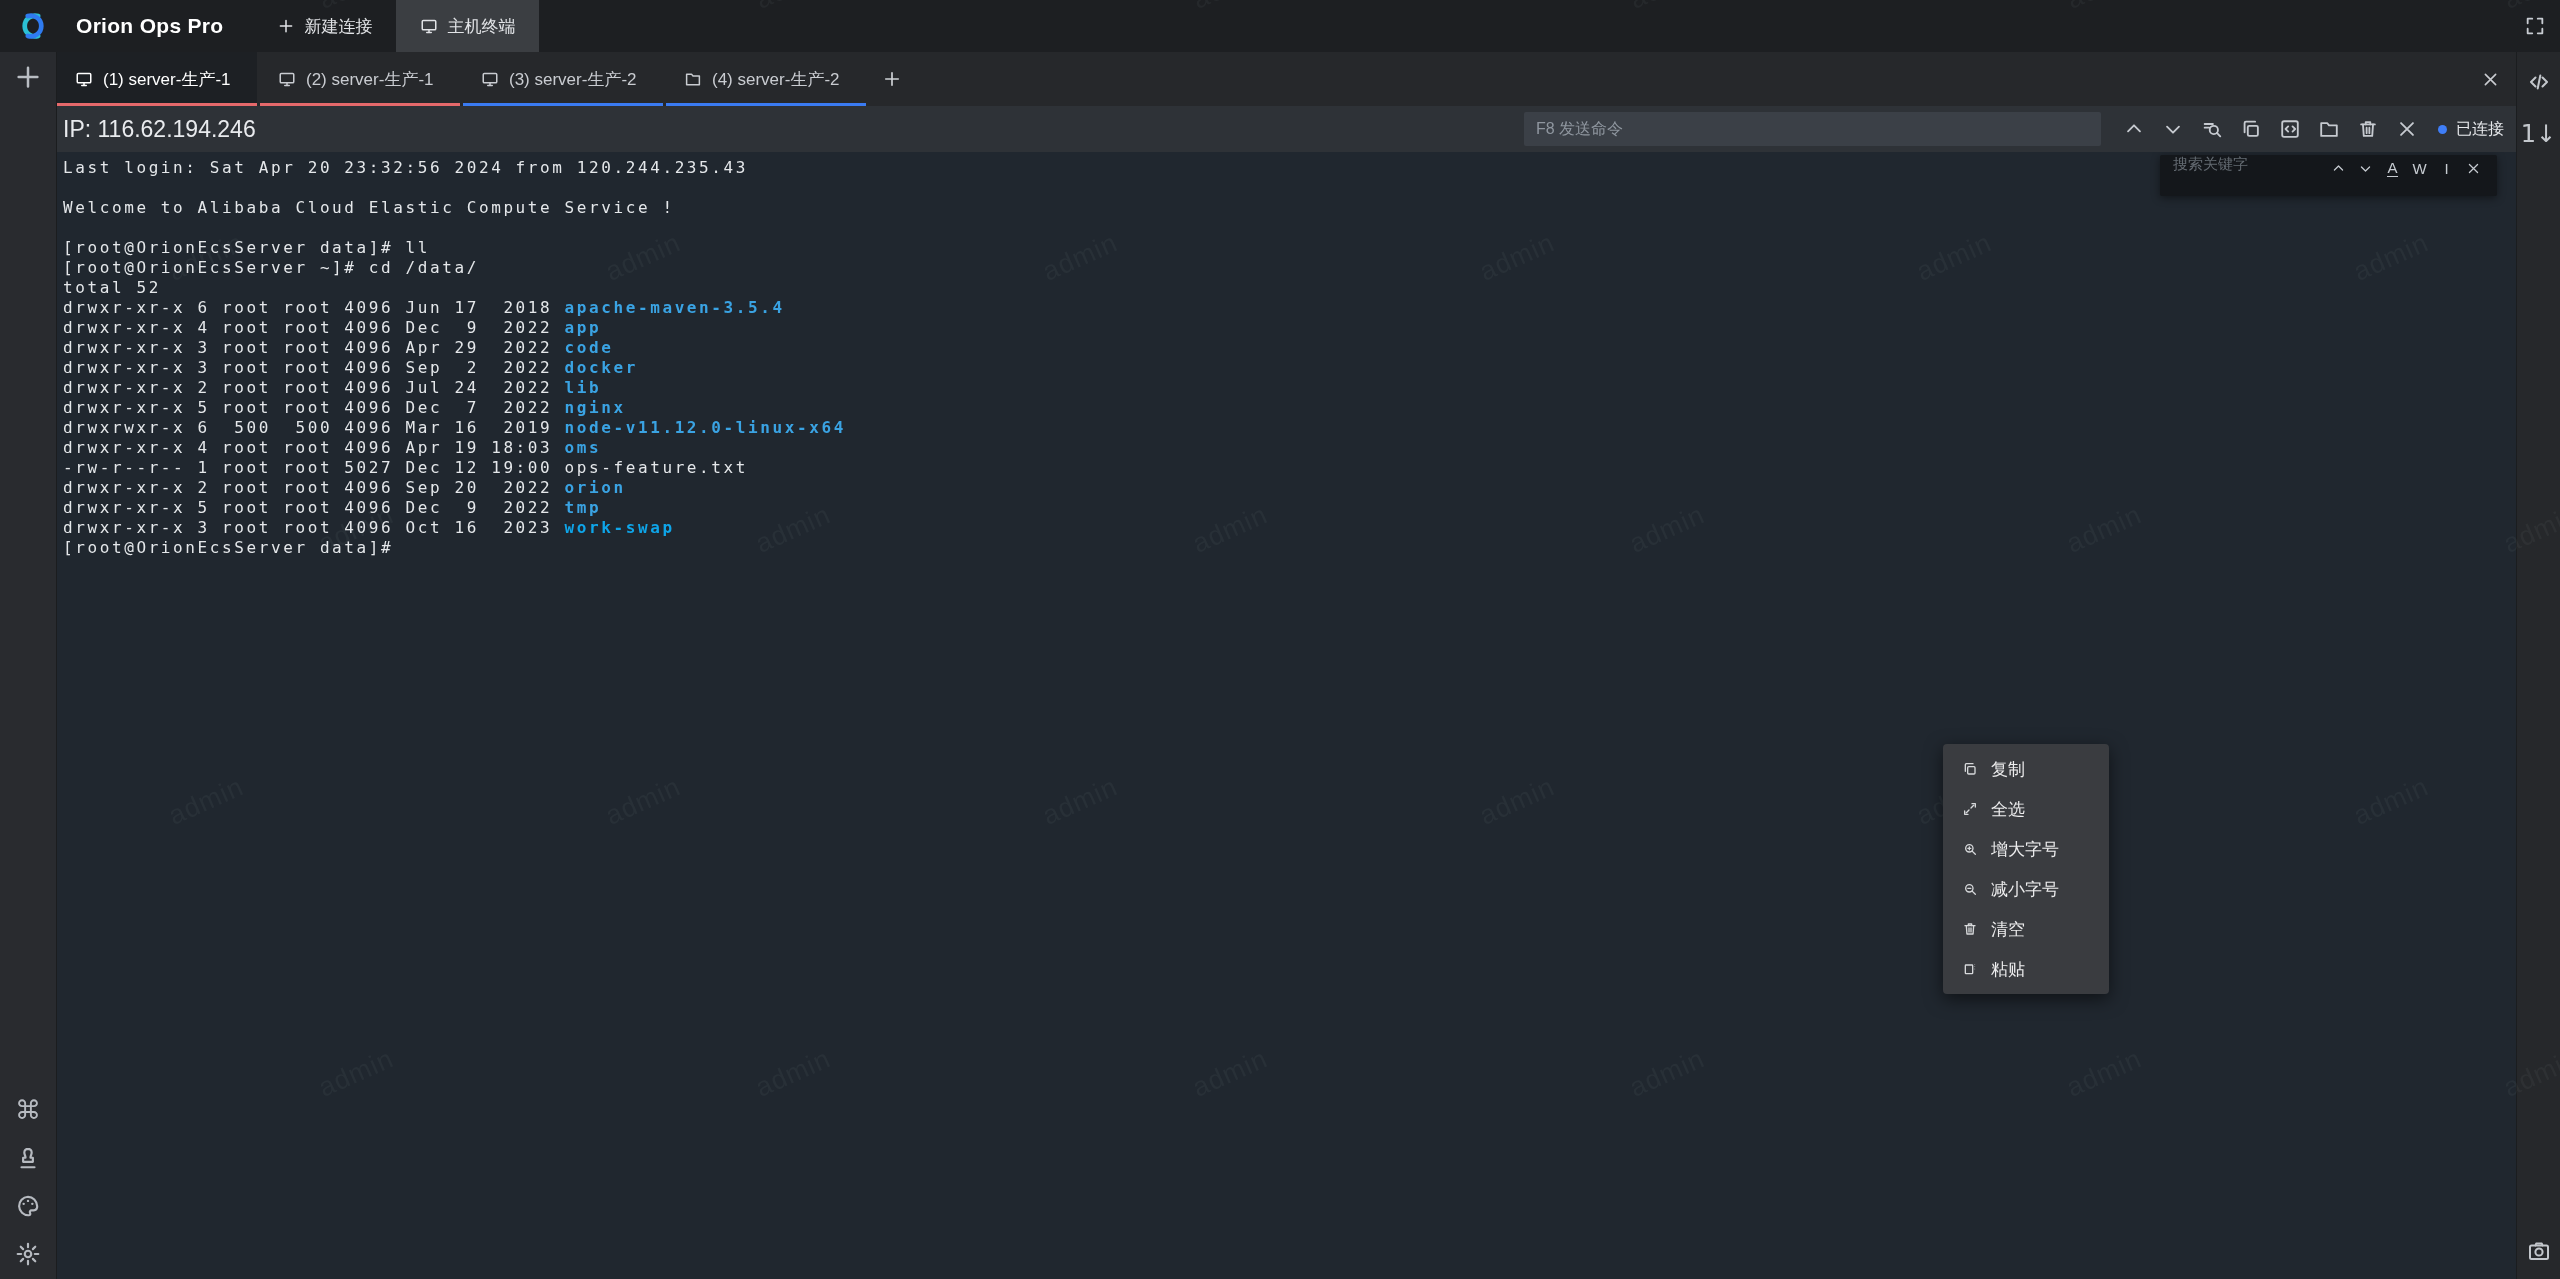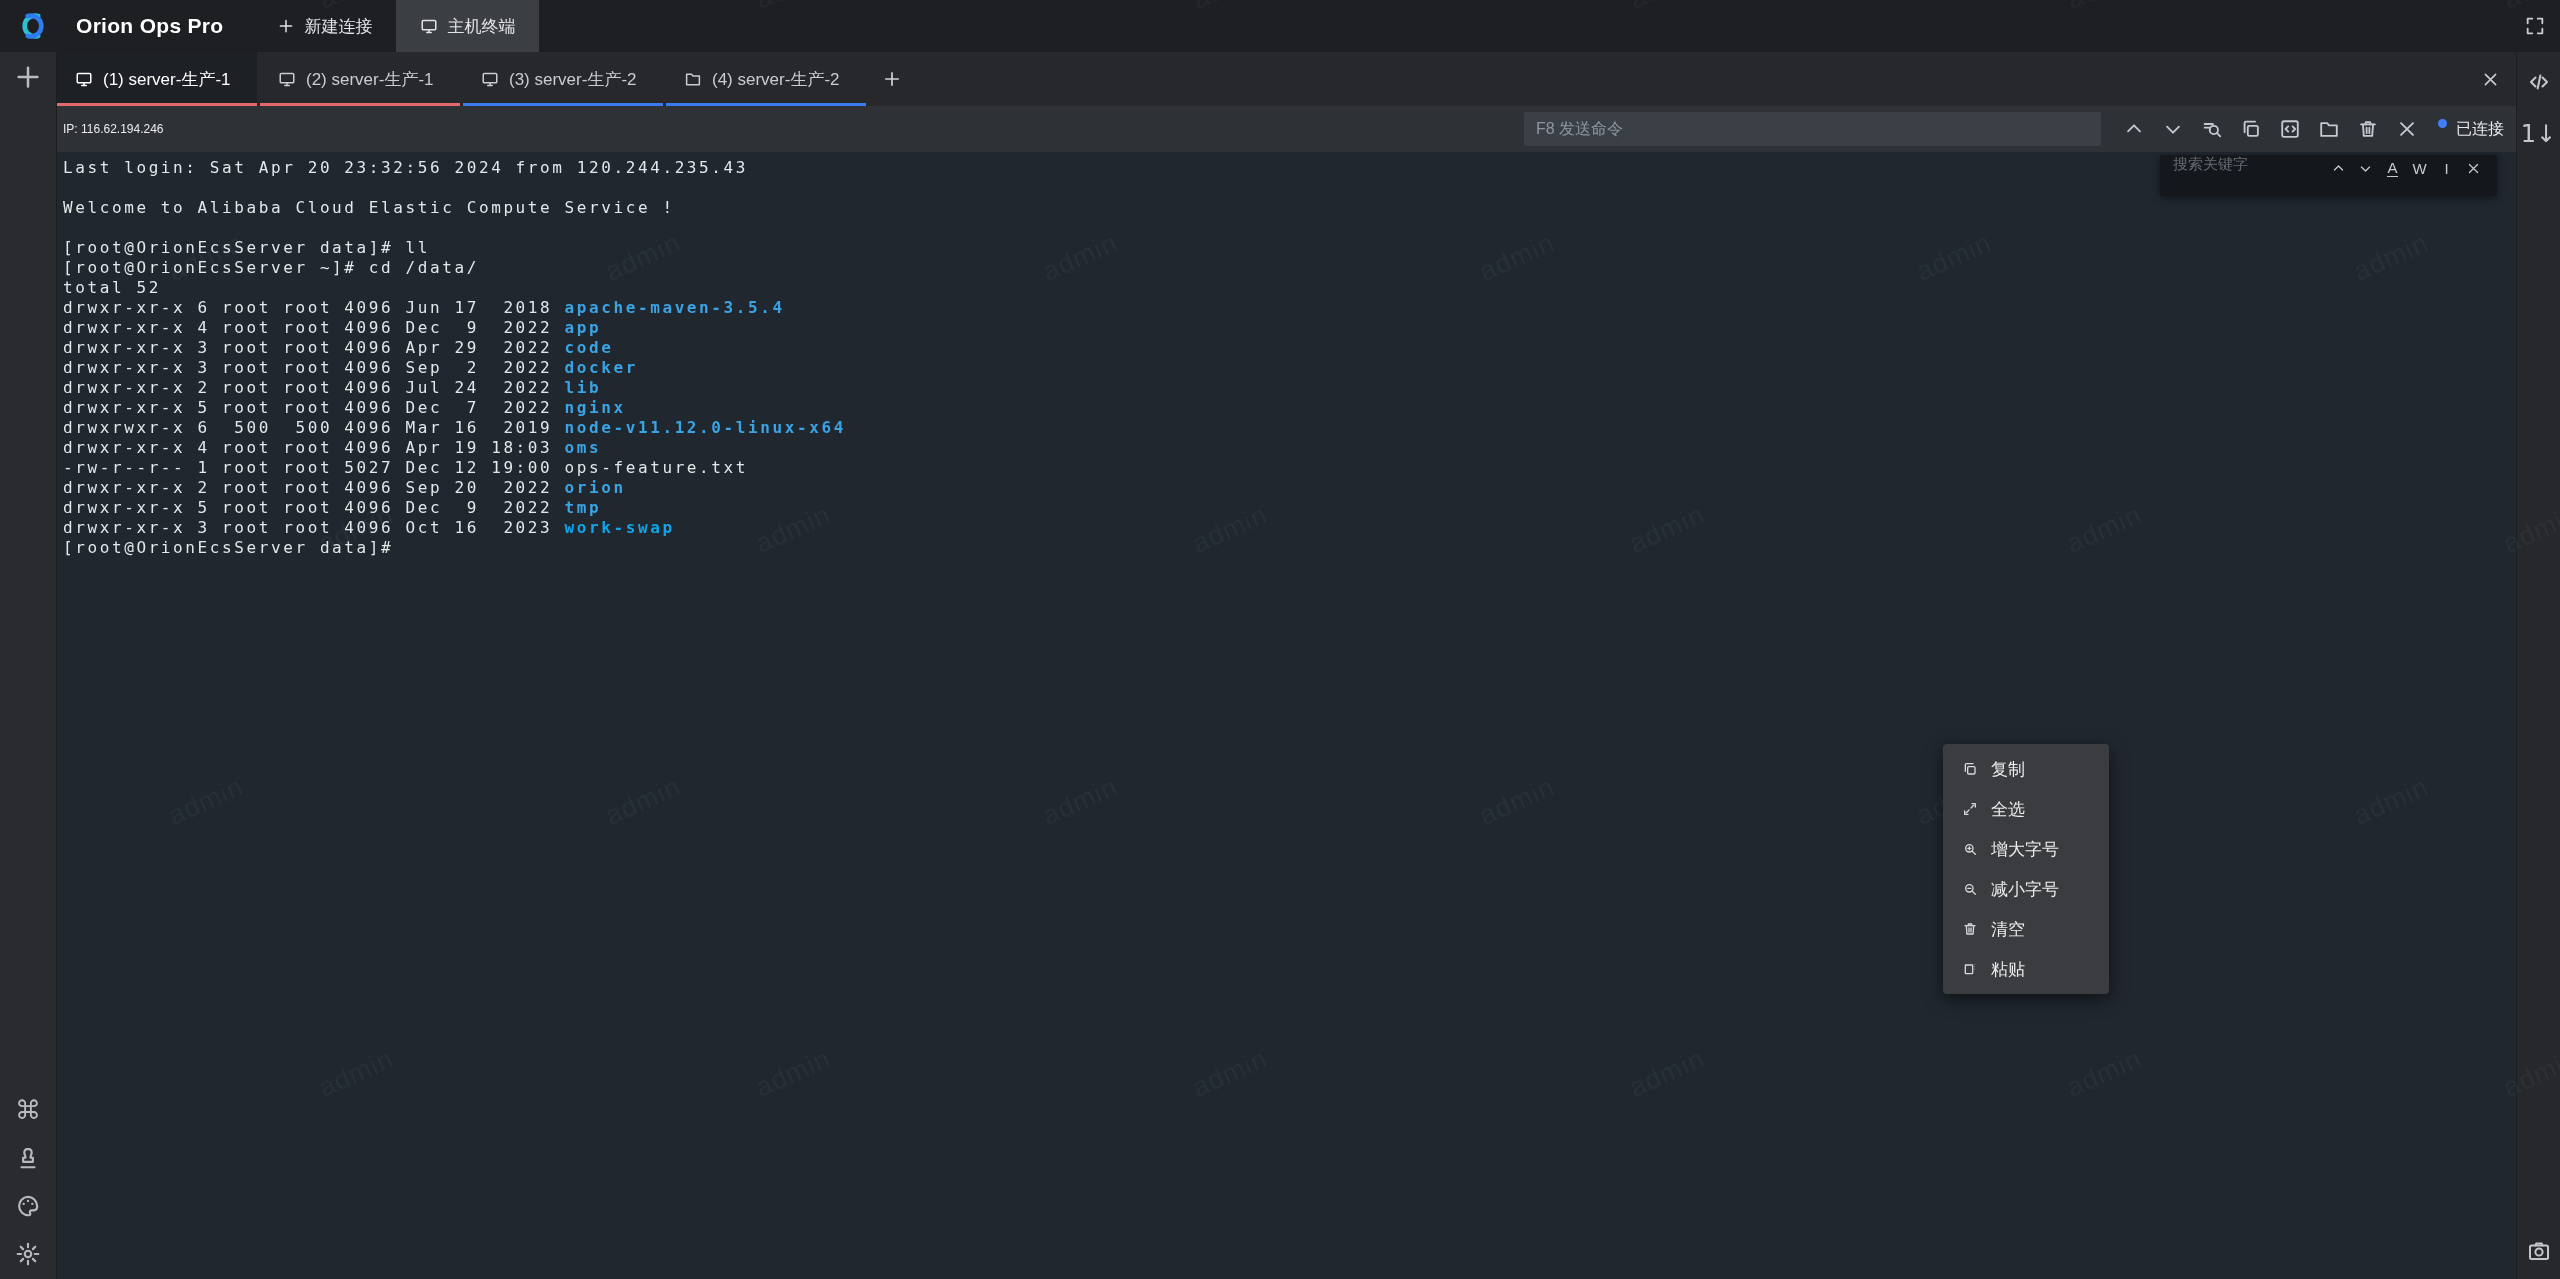--- a/index.html
+++ b/index.html
@@ -42,28 +42,28 @@
   .tab.active{background:#1d2024;color:#fff;}
   .tab .underline{position:absolute;left:0;right:0;bottom:0;height:3px;}
   .tab .icon{font-size:18px;}
   .new-tab-btn{width:46px;font-size:20px;color:#d0d3d7;}
   .tabbar .spacer{flex:1;}
   .close-all-btn{margin-right:16px;font-size:19px;color:#c9ccd1;}
 
   
   .session-bar{height:46px;background:#2e3237;display:flex;align-items:center;
                padding:0 12px 0 6px;box-sizing:border-box;}
-  .ip-label{font-size:12px;color:#e9ebee;}
+  .ip-label{font-size:23px;color:#e9ebee;}
   .cmd-input{margin-left:auto;width:577px;height:34px;background:#3b4047;border:none;
              border-radius:2px;color:#dde0e4;padding:12px 12px;font-size:16px;outline:none;
              font-family:inherit;box-sizing:border-box;}
   .cmd-input::placeholder{color:#8f969f;}
   .toolbar{display:flex;align-items:center;gap:17px;margin-left:22px;}
   .tool-btn{font-size:22px;color:#c6cad0;}
-  .status{display:flex;align-items:flex-start;gap:9px;margin-left:20px;font-size:16px;color:#e6e8eb;}
+  .status{display:flex;align-items:center;gap:9px;margin-left:20px;font-size:16px;color:#e6e8eb;}
   .dot{width:9px;height:9px;border-radius:50%;}
 
   
   .terminal{flex:1;position:relative;background:#20272f;overflow:hidden;}
   #term-lines{position:absolute;top:6px;left:6px;right:0;}
   .term-line{white-space:pre;height:20px;font:16px/20px "DejaVu Sans Mono",monospace;
              letter-spacing:2.6px;color:#e4e7ea;}
   .term-line .dir{font-weight:bold;}
 
   

